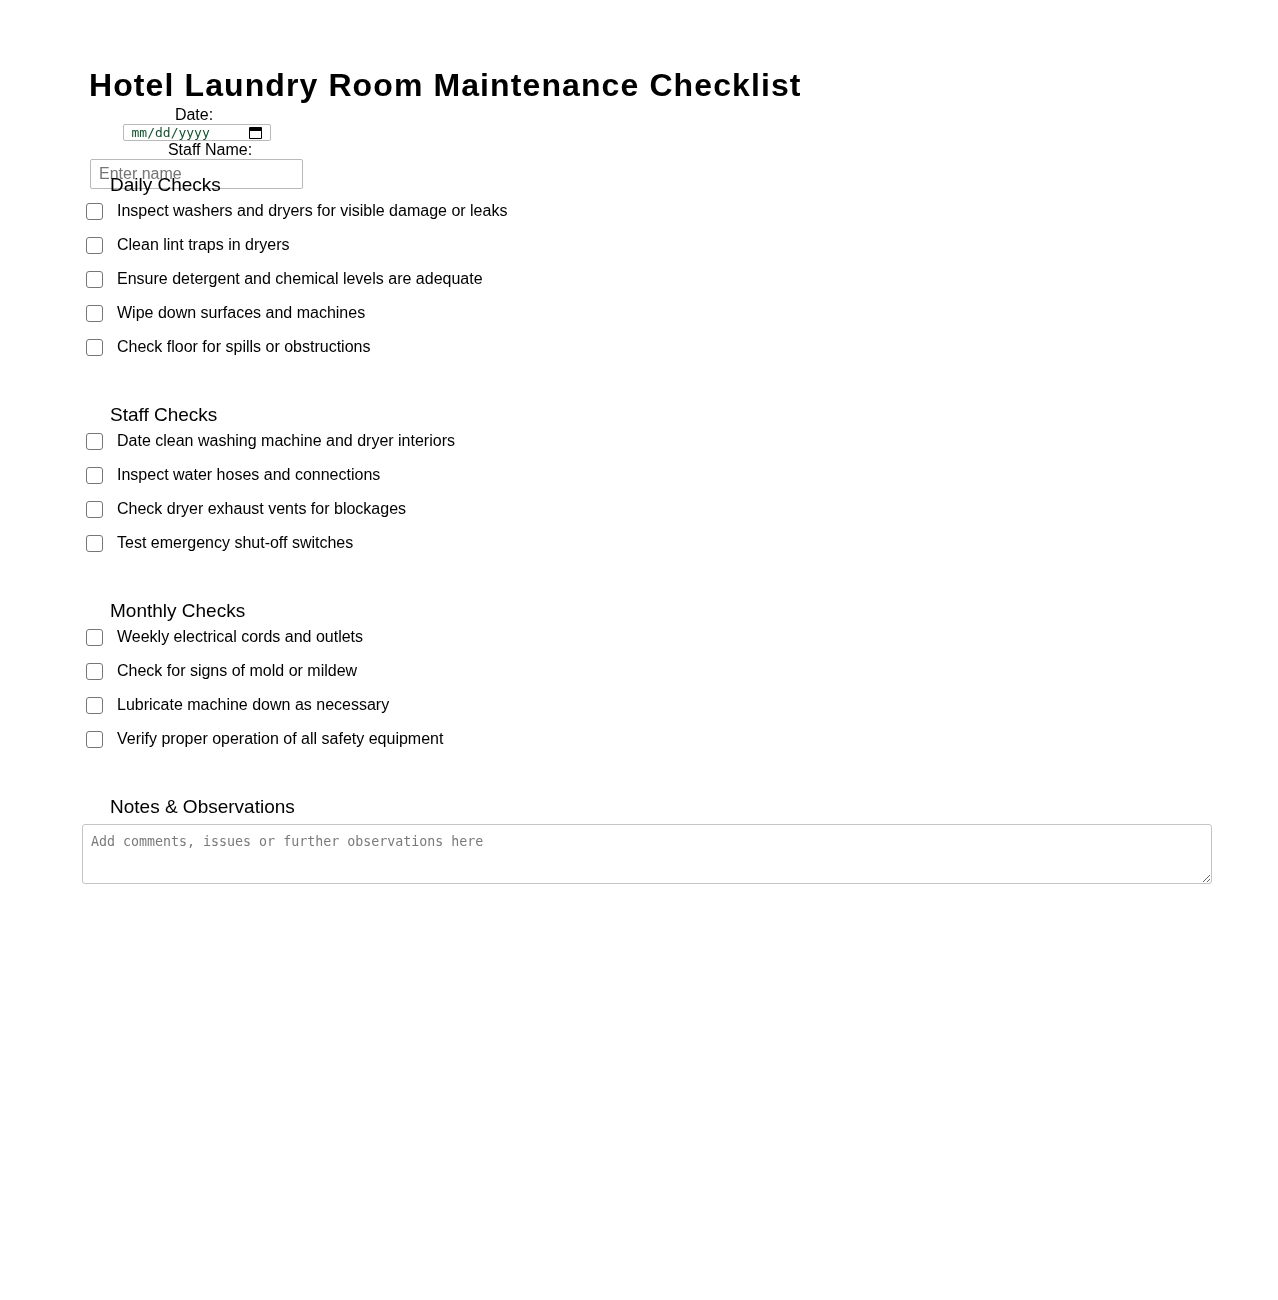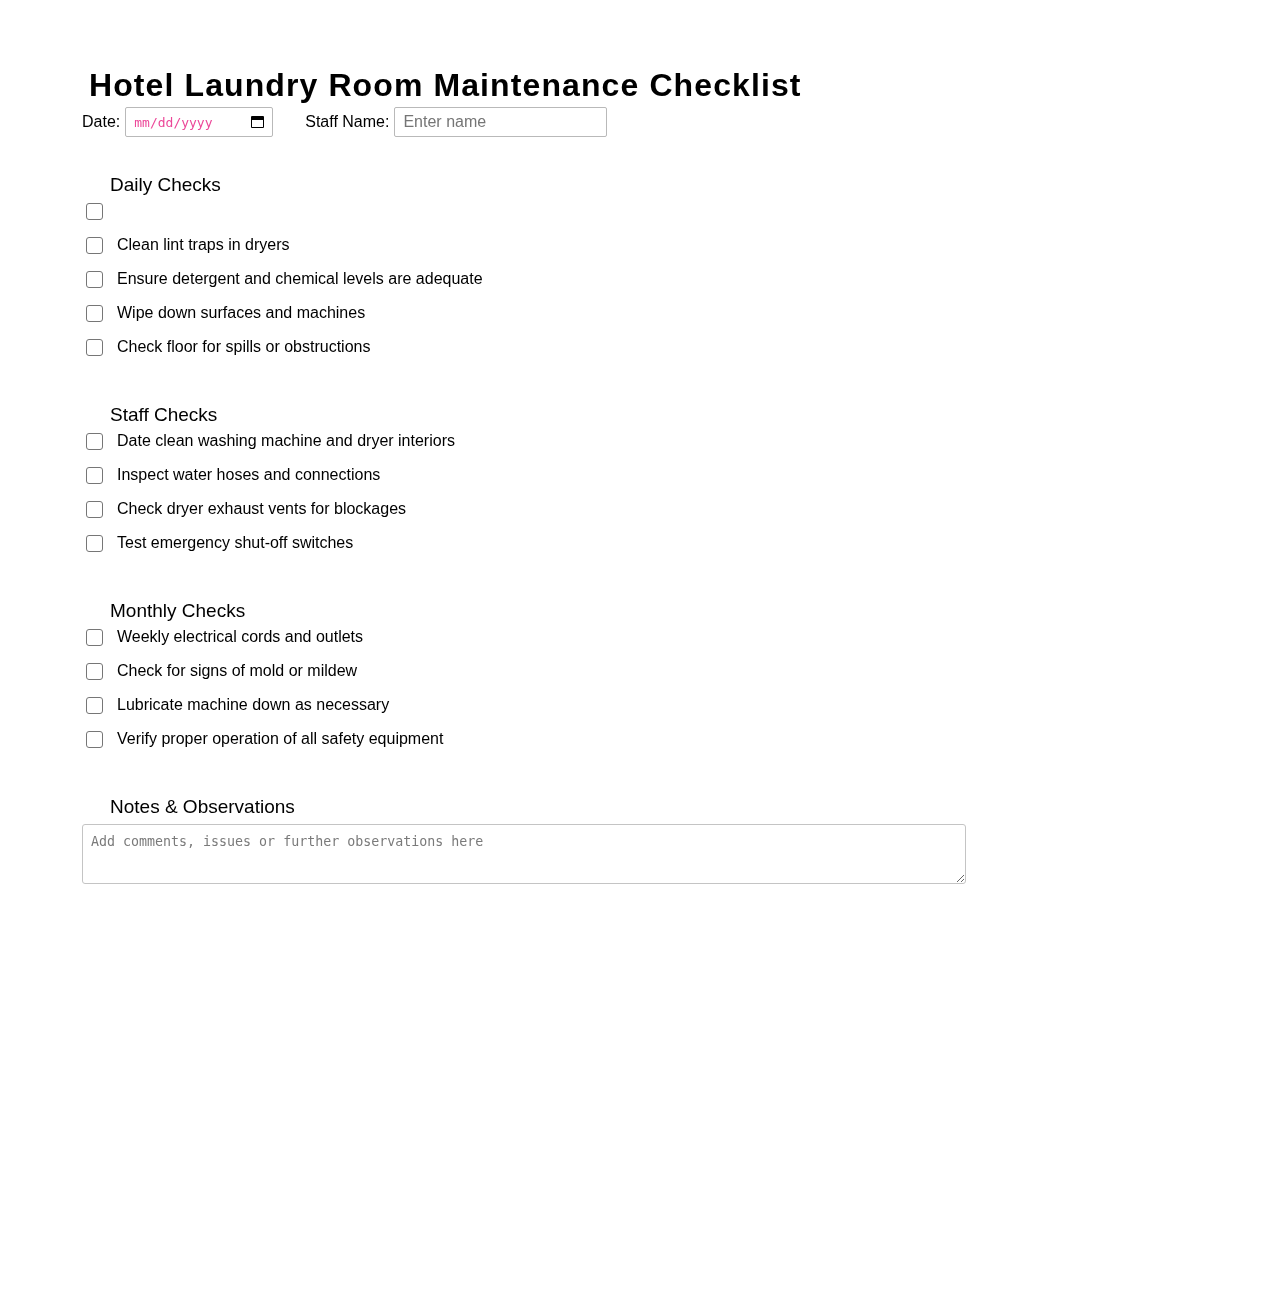--- a/index.html
+++ b/index.html
@@ -8,28 +8,28 @@
     color: #000;
     width: 1278px;
     height: 1300px;
   }
   .container { position: absolute; left: 82px; top: 0; width: 1114px; }
   h1 {
     position: absolute; top: 59px; left: 0; margin: 7px;
     font-size: 32px; font-weight: bold; letter-spacing: 1.1px; white-space: nowrap;
     line-height: 38px;
   }
-  .meta-row { position: absolute; top: 106px; left: 0; height: 32px; display: flex; align-items: center; font-size: 16px; }
+  .meta-row { position: absolute; top: 106px; left: 8px; height: 32px; display: flex; align-items: center; font-size: 16px; flex-direction: column; }
   .meta-row label { margin-right: 5px; }
   .date-input {
     width: 148px; height: 30px; box-sizing: border-box;
     border: 1px solid #b9b9b9; border-radius: 2px;
     display: flex; align-items: center; justify-content: space-between;
     padding: 0 8px 0 8px;
-    font-family: "DejaVu Sans Mono", monospace; font-size: 13px; color: #ec4899;
+    font-family: "DejaVu Sans Mono", monospace; font-size: 13px; color: #14532d;
   }
   .cal-icon {
     width: 13px; height: 12px; border: 1.8px solid #000; border-top-width: 4px;
     box-sizing: border-box; border-radius: 1px;
   }
   .staff-label { margin-left: 32px; }
   .name-input {
     width: 213px; height: 30px; box-sizing: border-box;
     border: 1px solid #b9b9b9; border-radius: 2px;
     font-family: "Liberation Sans", sans-serif; font-size: 16px; padding: 12px 8px;
@@ -42,21 +42,21 @@
   }
   .item {
     position: absolute; left: 0; height: 24px; display: flex; align-items: center;
     font-size: 16px; white-space: nowrap;
   }
   .cb {
     width: 17px; height: 17px; box-sizing: border-box; margin: 0 14px 0 4px;
     border: 1px solid #767676; border-radius: 3px; background: #fff; cursor: pointer;
   }
   textarea {
-    position: absolute; left: 0; top: 824px; width: 884px; height: 60px;
+    position: absolute; left: 0; top: 824px; width: 1130px; height: 60px;
     box-sizing: border-box; border: 1px solid #c4c4c4; border-radius: 3px;
     padding: 9px 8px; font-family: "DejaVu Sans Mono", monospace; font-size: 13.3px;
     resize: vertical; outline: none;
   }
   textarea::placeholder { color: #7a7a7a; }
 </style>
 </head>
 <body>
 
 <div class="container">
@@ -68,20 +68,21 @@
       <span>mm/dd/yyyy</span>
       <span class="cal-icon"></span>
     </div>
     <label class="staff-label">Staff Name:</label>
     <input class="name-input" type="text" placeholder="Enter name" style="">
   </div>
 
   <h2 style="top:162px">Daily Checks</h2>
   <div class="item" style="top:199px">
       <span class="cb"></span>
+      <span>Inspect washers and dryers for visible damage or leaks</span>
     </div>
   <div class="item" style="top:233px">
       <span class="cb"></span>
       <span>Clean lint traps in dryers</span>
     </div>
   <div class="item" style="top:267px">
       <span class="cb"></span>
       <span>Ensure detergent and chemical levels are adequate</span>
     </div>
   <div class="item" style="top:301px">

